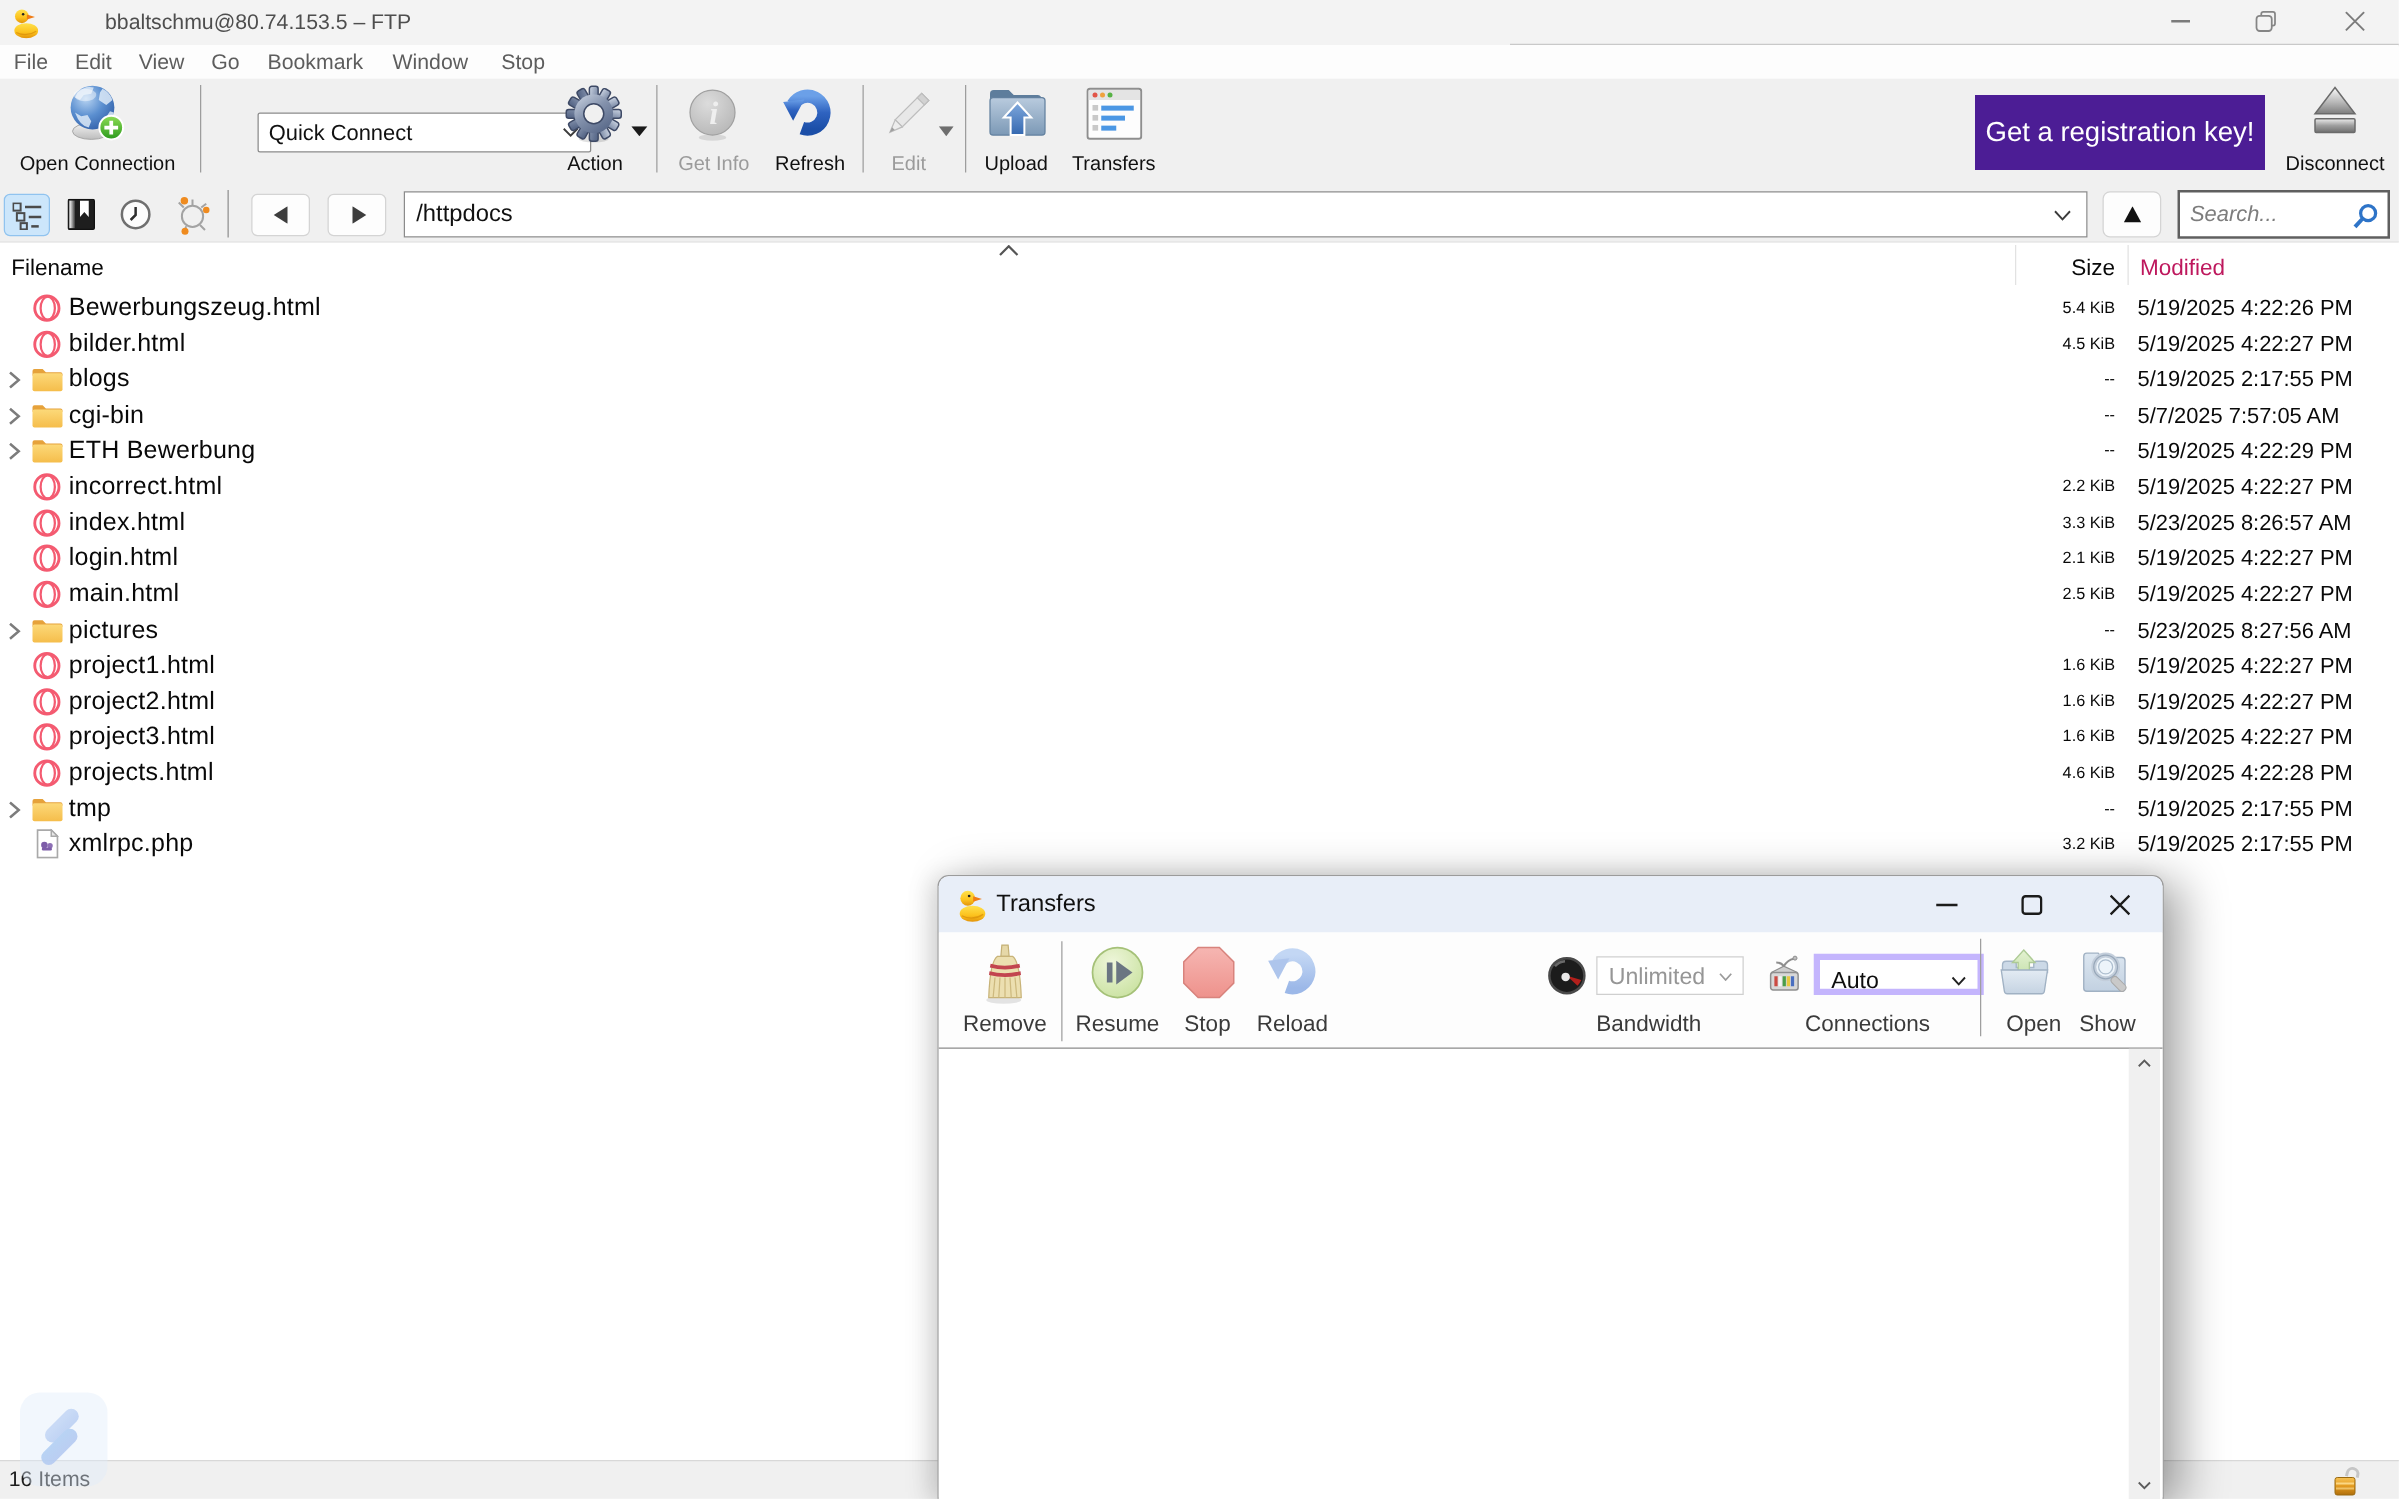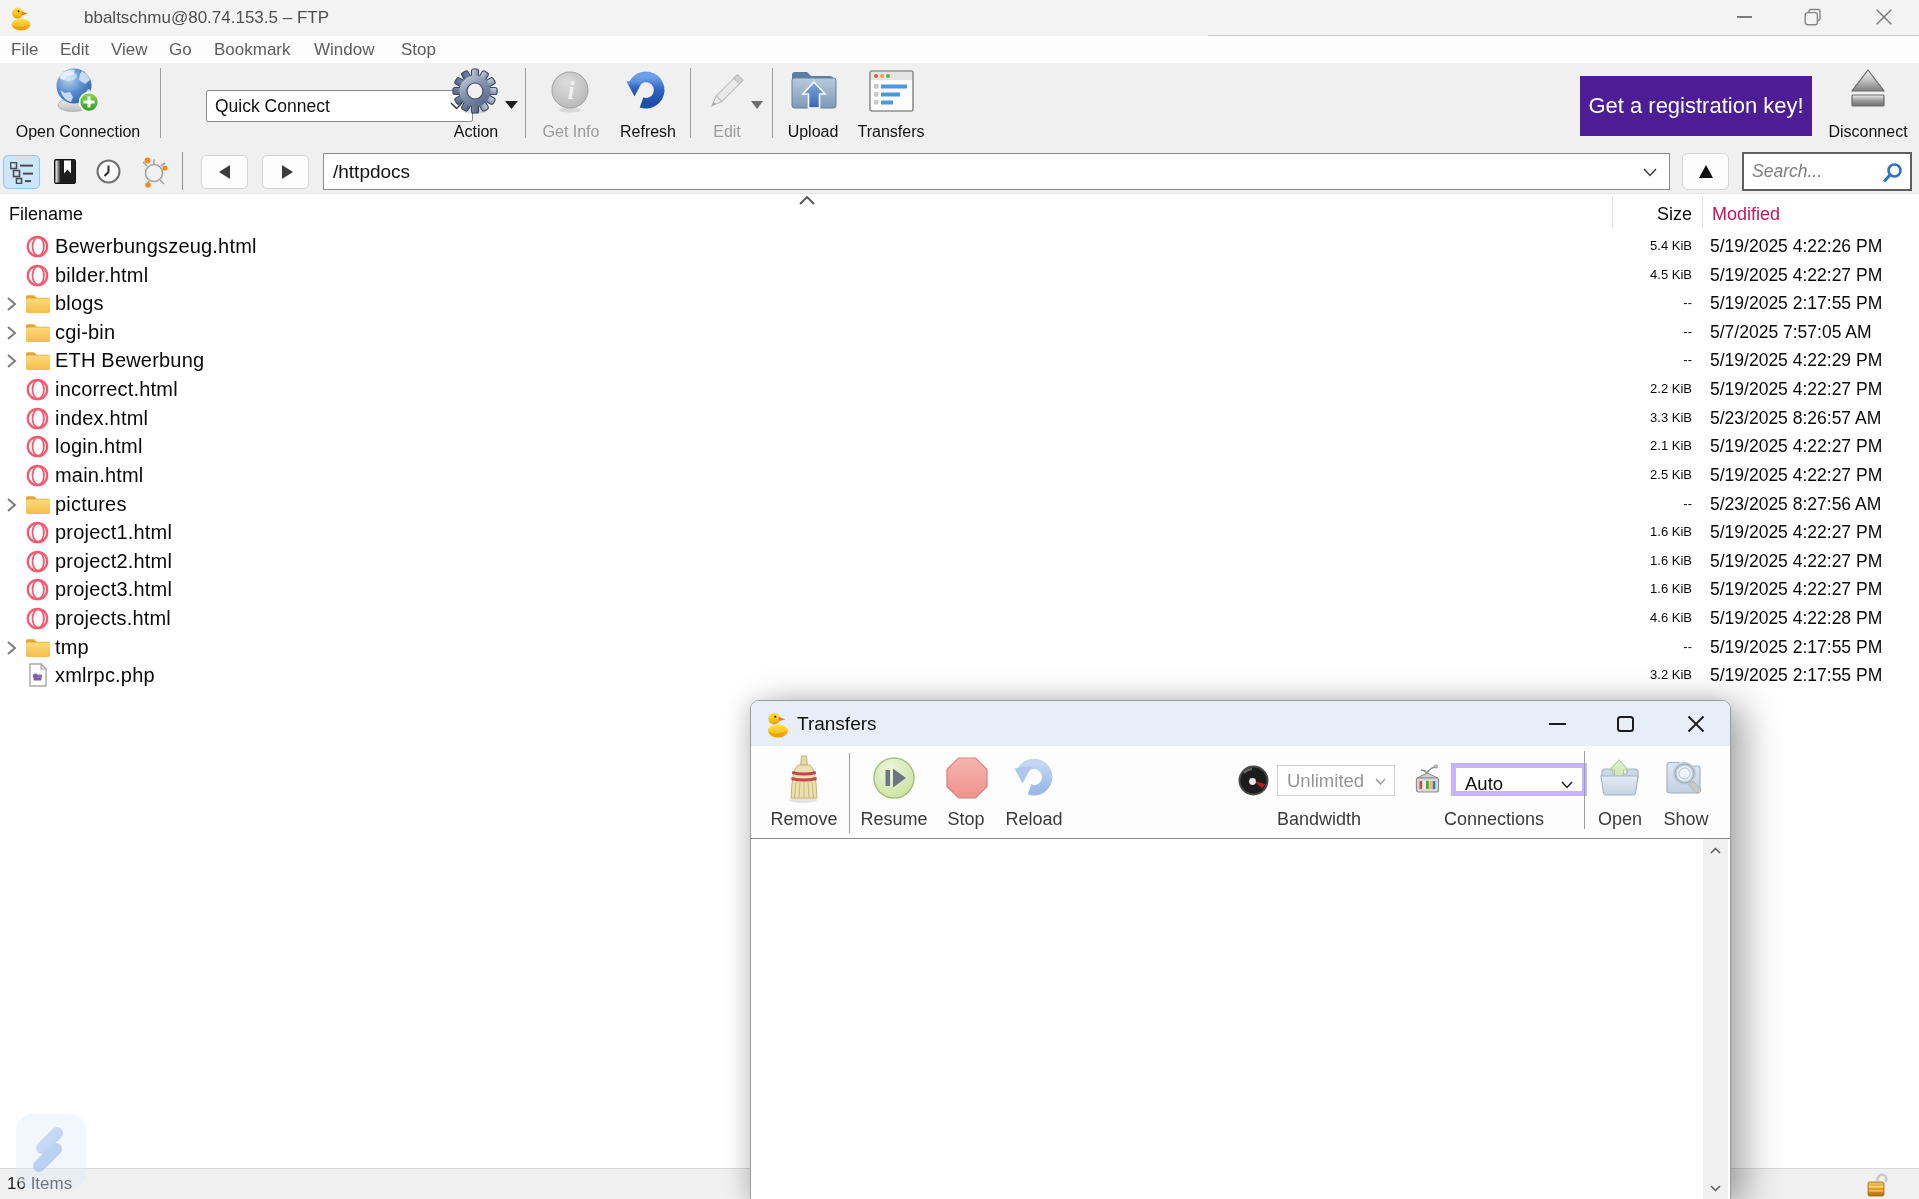--- a/index.html
+++ b/index.html
@@ -663,21 +663,21 @@
           </linearGradient>
     <linearGradient id="tga" x1="0" y1="0" x2="0" y2="1">
       <stop offset="0" stop-color="#e4f2d2"></stop>
             <stop offset="1" stop-color="#c8e2ae"></stop>
           </linearGradient>
         </defs>
     <path d="M6 16 q0-3 3-3 h6 q2 0 2 2 v3 h14 v-3 q0-2 2-2 h6 q3 0 3 3 v6 H6 z" fill="#ccd9e7" stroke="#a5b6c8" stroke-width="1.1"></path>
     <path d="M23 4 L32 14 h-4.5 v10 h-9 V14 H14 z" fill="url(#tga)" stroke="#aecb96" stroke-width="1.1"></path>
     <path d="M5 20 h37 l-2.5 17 q-0.3 2 -2.3 2 H9.8 q-2 0 -2.3-2 z" fill="url(#tof)" stroke="#a0b1c3" stroke-width="1.1"></path>
   </svg></div>
-  <div class="tlbl" style="left:840px;top:108px;width:58px;">Open</div>
+  <div class="tlbl" style="left:840px;top:108px;width:58px;text-align:right;">Open</div>
   <div class="abs" id="ic-tshow" style="left:912px;top:55px;width:46px;height:42px;">
   <svg width="46" height="42" viewBox="0 0 46 42">
     <defs>
           <linearGradient id="tsf" x1="0" y1="0" x2="0" y2="1">
       <stop offset="0" stop-color="#dde7f1"></stop>
             <stop offset="1" stop-color="#c2d1e1"></stop>
           </linearGradient>
         </defs>
     <path d="M4 9 q0-2.5 2.5-2.5 h9 l3 3.5 h16 q2.5 0 2.5 2.5 v22 q0 2.5 -2.5 2.5 h-28 q-2.5 0-2.5-2.5 z" fill="url(#tsf)" stroke="#a0b1c3" stroke-width="1.1"></path>
     <circle cx="21.5" cy="17.5" r="9.5" fill="#edf4fa" stroke="#c3cedb" stroke-width="4"></circle>

